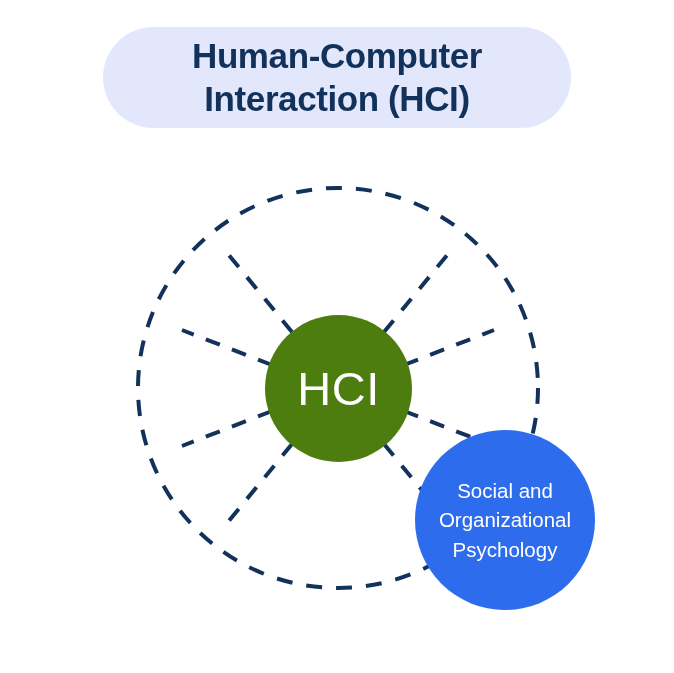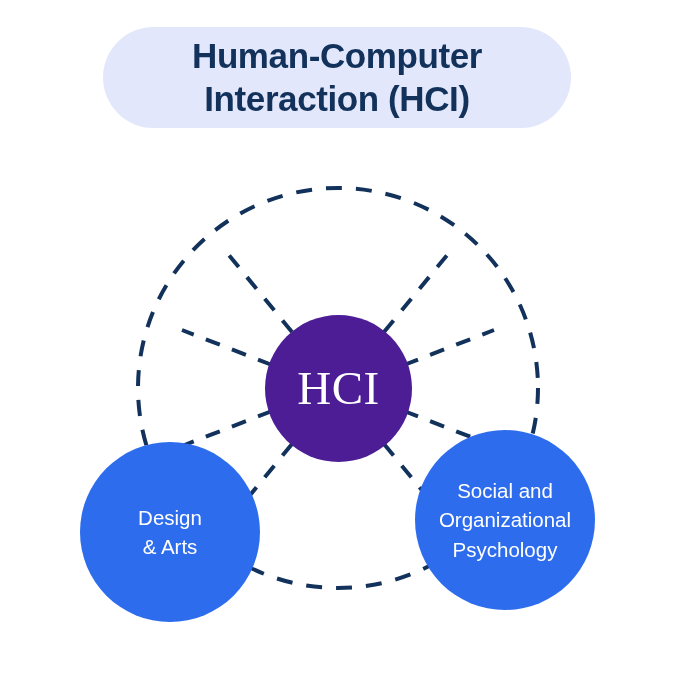--- a/index.html
+++ b/index.html
@@ -75,22 +75,21 @@
     color: #ffffff;
     font-size: 20.5px;
     font-weight: 400;
     line-height: 1.42;
     white-space: pre-line;
     padding: 0 10px;
   }
   .node-center {
     width: 147px;
     height: 147px;
-    background: #4c1d95;
-    font-family: Liberation Serif, serif;
+    background: #4d7c0f;
   }
   .node-center .node-label {
     color: #ffffff;
     font-size: 47px;
     font-weight: 400;
     letter-spacing: 0.5px;
     line-height: 1;
   }
 
   #node-cs  { left: 82px;  top: 172px; }
@@ -123,24 +122,20 @@
       <line x1="272" y1="411" x2="182" y2="446" stroke-dasharray="15 13"></line>
       <line x1="292" y1="444" x2="228" y2="522" stroke-dasharray="15 13"></line>
 
       <line x1="404" y1="411" x2="494" y2="446" stroke-dasharray="15 13"></line>
       <line x1="384" y1="444" x2="448" y2="522" stroke-dasharray="15 13"></line>
     </g>
   </svg>
 
 
 
-  <div id="node-da" class="node node-outer">
-    <span class="node-label">Design
-&amp; Arts</span>
-  </div>
 
   <div id="node-sop" class="node node-outer">
     <span class="node-label">Social and
 Organizational
 Psychology</span>
   </div>
 
   <div id="node-hci" class="node node-center">
     <span class="node-label">HCI</span>
   </div>

